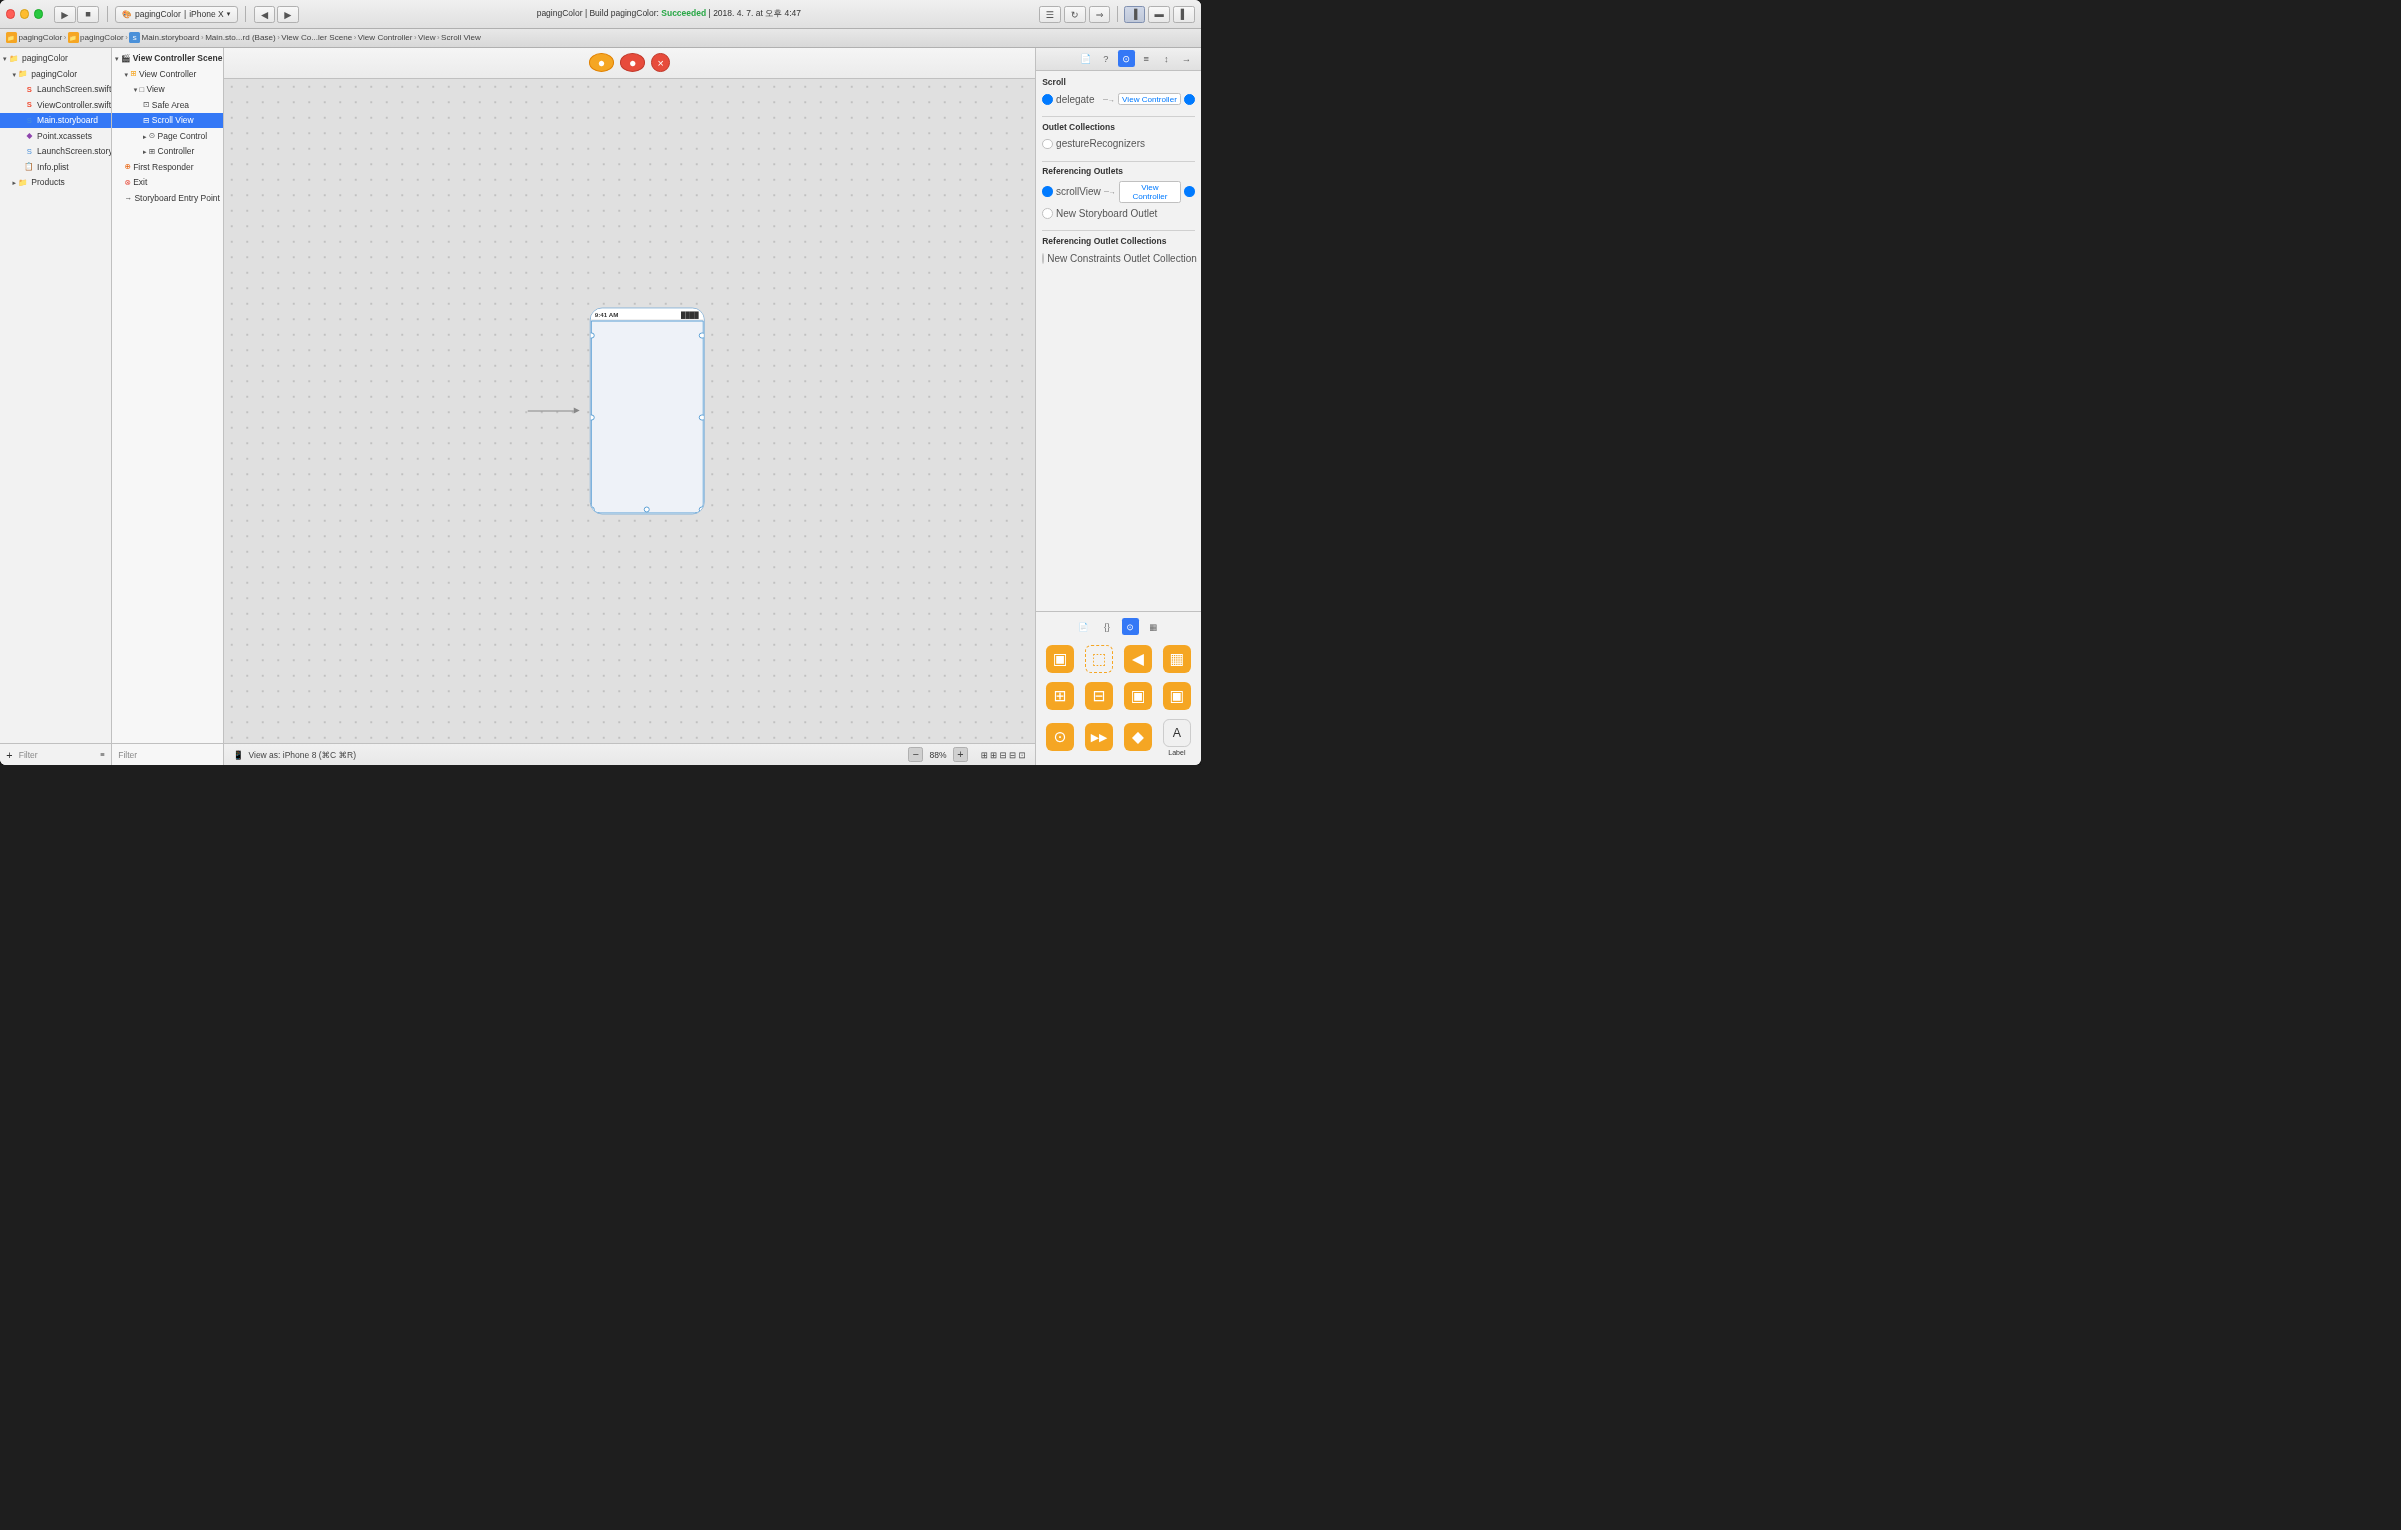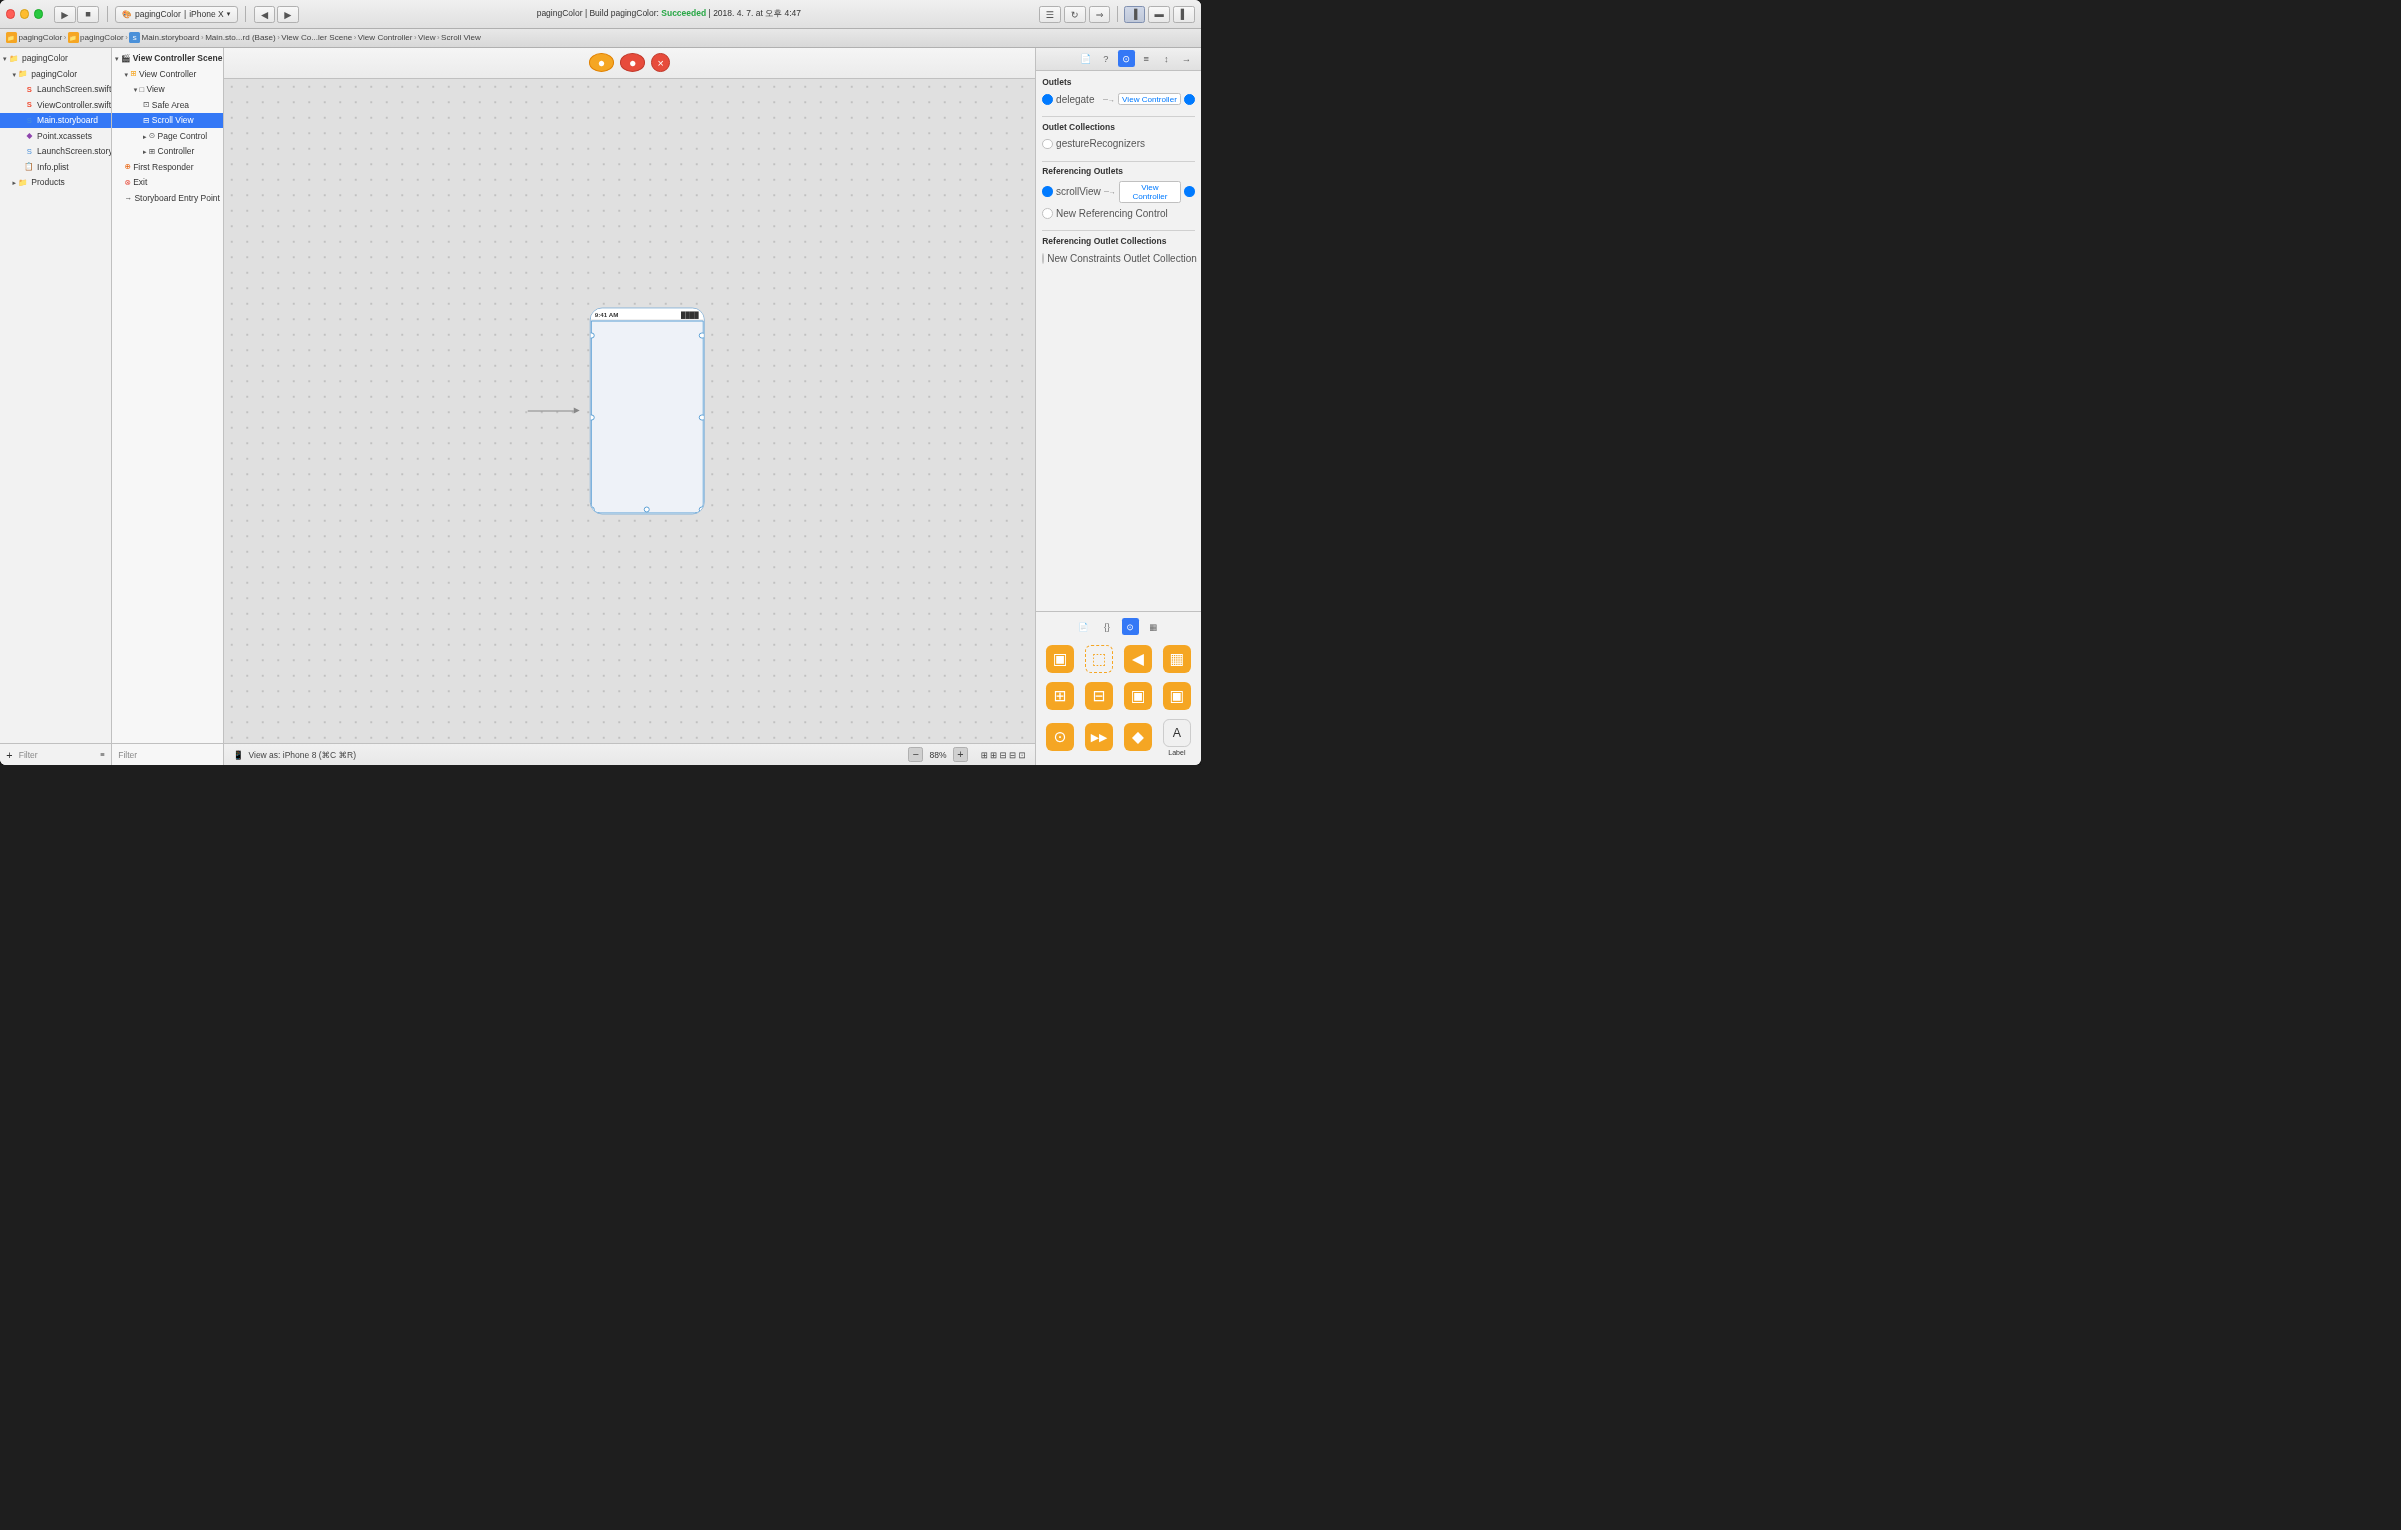--- a/index.html
+++ b/index.html
@@ -793,21 +793,21 @@
         <div class="inspector-tab">?</div>
         <div class="inspector-tab active">⊙</div>
         <div class="inspector-tab">≡</div>
         <div class="inspector-tab">↕</div>
         <div class="inspector-tab">→</div>
       </div>
 
       <div class="inspector-content">
 
         <div class="inspector-section">
-          <div class="inspector-section-title">Outlets</div>
+          <div class="inspector-section-title">Scroll</div>
           <div class="inspector-row">
             <div class="inspector-connect-btn filled"></div>
             <div class="inspector-label">delegate</div>
             <div class="connect-arrow">
               <span>─→</span>
             </div>
             <div class="inspector-value">View Controller</div>
             <div class="inspector-connect-btn filled"></div>
           </div>
         </div>
@@ -830,21 +830,21 @@
             <div class="inspector-connect-btn filled"></div>
             <div class="inspector-label">scrollView</div>
             <div class="connect-arrow">
               <span>─→</span>
             </div>
             <div class="inspector-value">View Controller</div>
             <div class="inspector-connect-btn filled"></div>
           </div>
           <div class="inspector-row">
             <div class="inspector-connect-btn"></div>
-            <div class="inspector-label">New Referencing Control</div>
+            <div class="inspector-label">New Storyboard Outlet</div>
           </div>
         </div>
 
         <div class="inspector-divider"></div>
 
         <div class="inspector-section">
           <div class="inspector-section-title">Referencing Outlet Collections</div>
           <div class="inspector-row">
             <div class="inspector-connect-btn"></div>
             <div class="inspector-label">New Constraints Outlet Collection</div>

